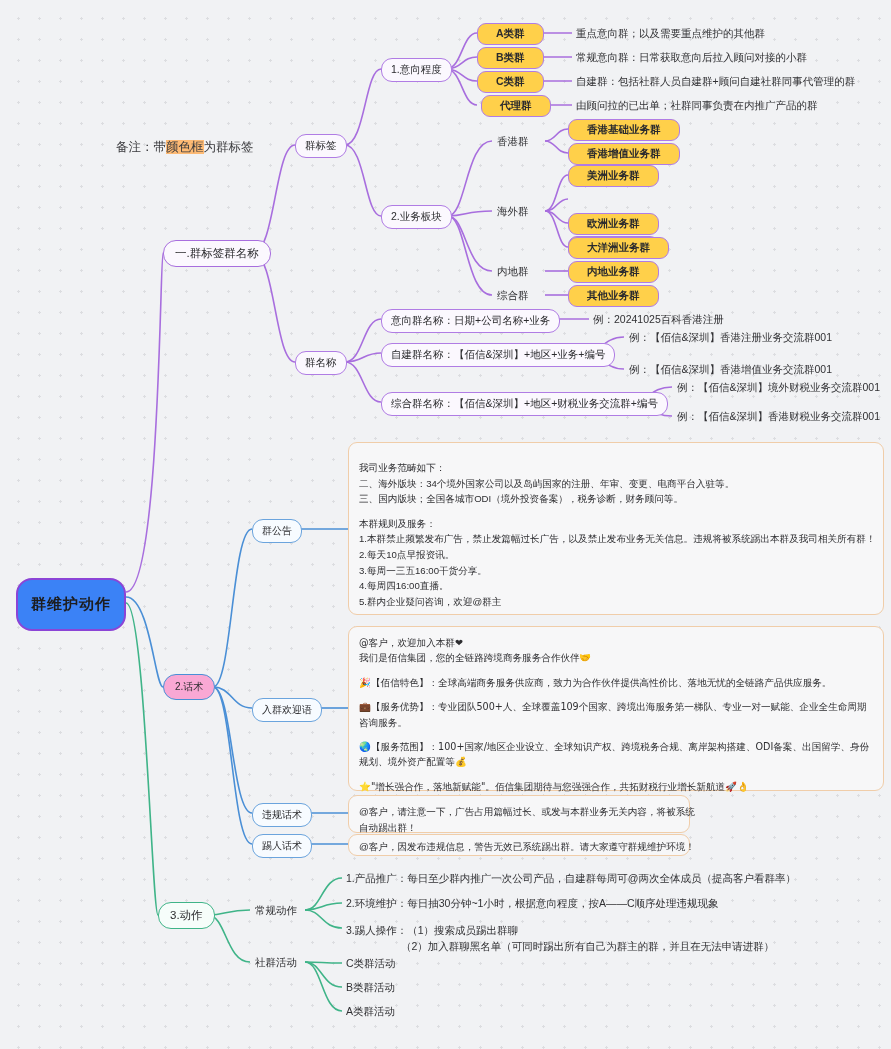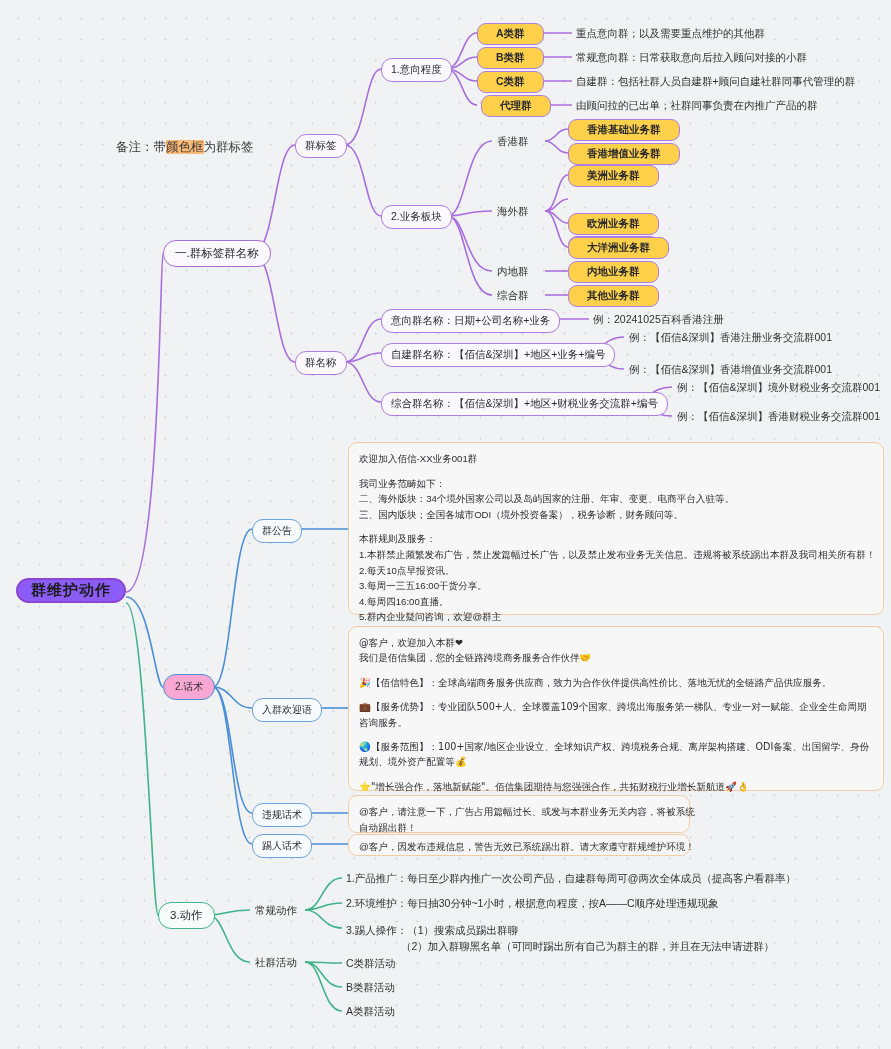--- a/index.html
+++ b/index.html
@@ -13,23 +13,23 @@
     overflow:hidden;
     position:relative;
   }
   #canvas{position:absolute;left:0;top:0;width:891px;height:1049px;}
   svg.links{position:absolute;left:0;top:0;width:891px;height:1049px;pointer-events:none;}
 
   .node{position:absolute;box-sizing:border-box;white-space:nowrap;}
 
   
   .root{
-    border:2px solid #8b44d6;border-radius:16px;background:#8b5cf6;
+    border:2px solid #8b44d6;border-radius:16px;background:#3b82f6;
     font-size:15px;font-weight:bold;color:#1d1d1f;
-    padding:1px 13px;letter-spacing:1px;
+    padding:15px 13px;letter-spacing:1px;
   }
   
   .lv1-p{
     border:1.3px solid #a86ede;border-radius:13px;background:#fbf8fe;
     font-size:11.5px;color:#2b2b2e;padding:5px 11px;
   }
   
   .lv2-p{
     border:1.1px solid #b07ce4;border-radius:11px;background:#fbf8fe;
     font-size:10.5px;color:#2b2b2e;padding:4px 9px;
@@ -203,21 +203,20 @@
   <div class="node leaf" style="left:676px;top:379px;">例：【佰信&amp;深圳】境外财税业务交流群001</div>
   <div class="node leaf" style="left:676px;top:408px;">例：【佰信&amp;深圳】香港财税业务交流群001</div>
 
   <div class="node lv1-b" style="left:163px;top:674px;">2.话术</div>
   <div class="node lv2-b" style="left:252px;top:519px;">群公告</div>
   <div class="node lv2-b" style="left:252px;top:698px;">入群欢迎语</div>
   <div class="node lv2-b" style="left:252px;top:803px;">违规话术</div>
   <div class="node lv2-b" style="left:252px;top:834px;">踢人话术</div>
 
   <div class="block" style="left:348px;top:442px;width:536px;height:173px;">
-    <span class="ln">欢迎加入佰信-XX业务001群</span>
     <span class="gap"></span>
     <span class="ln">我司业务范畴如下：</span>
     <span class="ln">二、海外版块：34个境外国家公司以及岛屿国家的注册、年审、变更、电商平台入驻等。</span>
     <span class="ln">三、国内版块；全国各城市ODI（境外投资备案），税务诊断，财务顾问等。</span>
     <span class="gap"></span>
     <span class="ln">本群规则及服务：</span>
     <span class="ln">1.本群禁止频繁发布广告，禁止发篇幅过长广告，以及禁止发布业务无关信息。违规将被系统踢出本群及我司相关所有群！</span>
     <span class="ln">2.每天10点早报资讯。</span>
     <span class="ln">3.每周一三五16:00干货分享。</span>
     <span class="ln">4.每周四16:00直播。</span>

